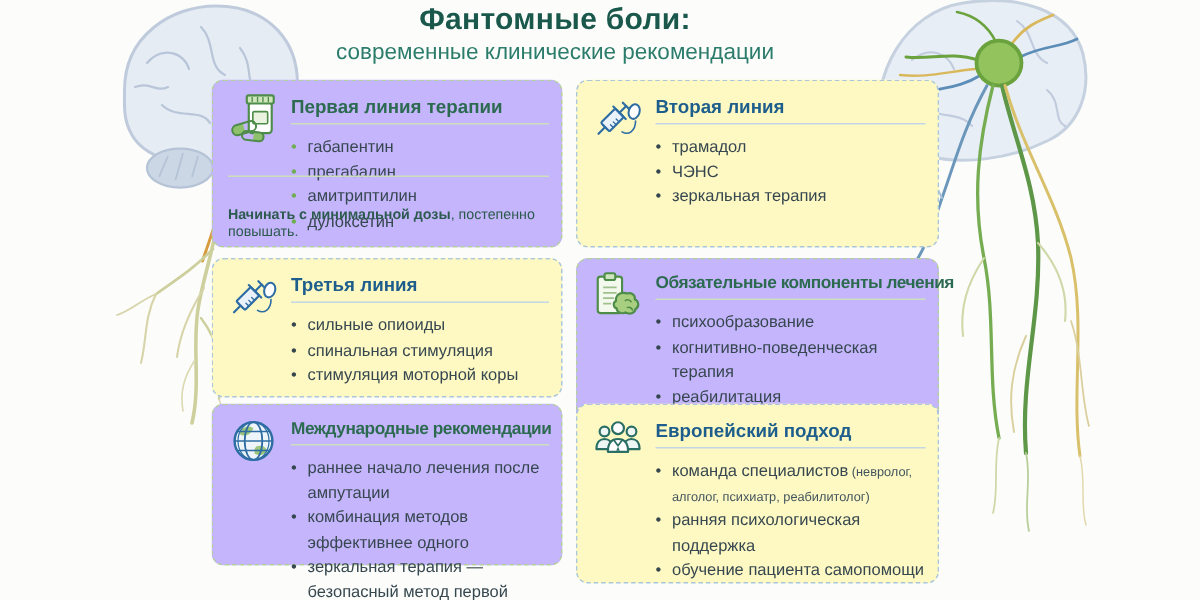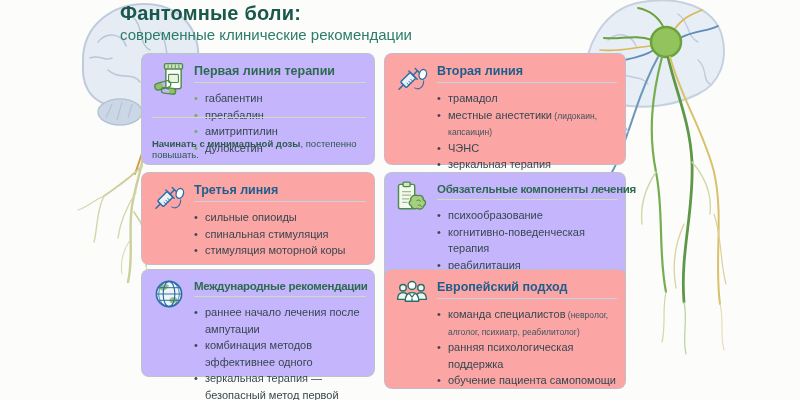--- a/index.html
+++ b/index.html
@@ -1,32 +1,32 @@
 <!DOCTYPE html>
 <html><head>
 <meta charset="utf-8">
 <style>
   html,body{margin:0;padding:0;}
   body{font-family:"Liberation Sans", sans-serif; background:#ffffff;}
   .stage{position:relative;width:800px;height:400px;background:#fcfdfb;overflow:hidden;}
 
   
-  .hdr{position:absolute;left:120px;top:2px;width:500px;z-index:3;}
+  .hdr{position:absolute;left:120px;top:2px;width:500px;text-align:center;z-index:3;}
   .hdr h1{margin:0;font-size:20px;font-weight:bold;color:#19584b;letter-spacing:.2px;}
   .hdr .subtitle{margin:1px 0 0 0;font-size:15px;color:#2b7c6b;}
 
   
   .brain{position:absolute;z-index:1;pointer-events:none;}
   .brain.left{left:38px;top:0;}
   .brain.right{left:578px;top:0;}
 
   
   .card{position:absolute;z-index:2;border-radius:8px;padding:7px 8px 5px 8px;box-sizing:border-box;}
   .card.green{background:#c4b5fd;border:1px dashed #b4cf9e;}
-  .card.blue{background:#fca5a5;border:1px dashed #a9c6db;}
+  .card.blue{background:#fef9c3;border:1px dashed #a9c6db;}
   .card .icon{position:absolute;left:8px;top:6px;width:38px;height:36px;display:block;}
   .card-title{margin:3px 0 0 44px;padding-bottom:4px;font-size:12.5px;font-weight:bold;white-space:nowrap;}
   .card-title.fs11{font-size:11.5px;letter-spacing:-0.3px;}
   .card.green .card-title{color:#2d6b51;border-bottom:1px solid #cddfba;}
   .card.blue  .card-title{color:#1e5e8c;border-bottom:1px solid #c3d6e5;}
   ul.items{list-style:none;margin:7px 0 0 44px;padding:0;}
   ul.items li{position:relative;padding-left:11px;font-size:11px;line-height:1.5;color:#36474f;}
   ul.items li::before{content:"\2022";position:absolute;left:0;top:0;color:#37474f;}
   ul.items.bullets-green li::before{color:#6fae52;}
   ul.items .sub{font-size:8.5px;color:#41545e;}
@@ -145,21 +145,20 @@
         </g>
         <g stroke="#2e6da4" fill="#ffffff" stroke-width="1.5" stroke-linecap="round">
           <ellipse cx="32" cy="16" rx="4" ry="5.5" transform="rotate(18 32 16)"></ellipse>
           <path d="M23,31 C28,34 33,30 33,23" fill="none" stroke-width="1.2"></path>
         </g>
       </svg>
     </span>
     <h2 class="card-title">Вторая линия</h2>
     <ul class="items">
         <li><span>трамадол</span></li>
-        <li><span>местные анестетики</span><span class="sub"> (лидокаин, капсаицин)</span></li>
         <li><span>ЧЭНС</span></li>
         <li><span>зеркальная терапия</span></li>
       </ul>
   </section>
 
   <section class="card blue" style="left:141px;top:172px;width:234px;height:93px">
     <span class="icon">
       <svg width="38" height="36" viewBox="0 0 40 40">
         <g transform="rotate(225 19 19)" stroke="#2e6da4" fill="#eaf2f9" stroke-width="1.6" stroke-linecap="round">
           <line x1="19" y1="0" x2="19" y2="7"></line>

